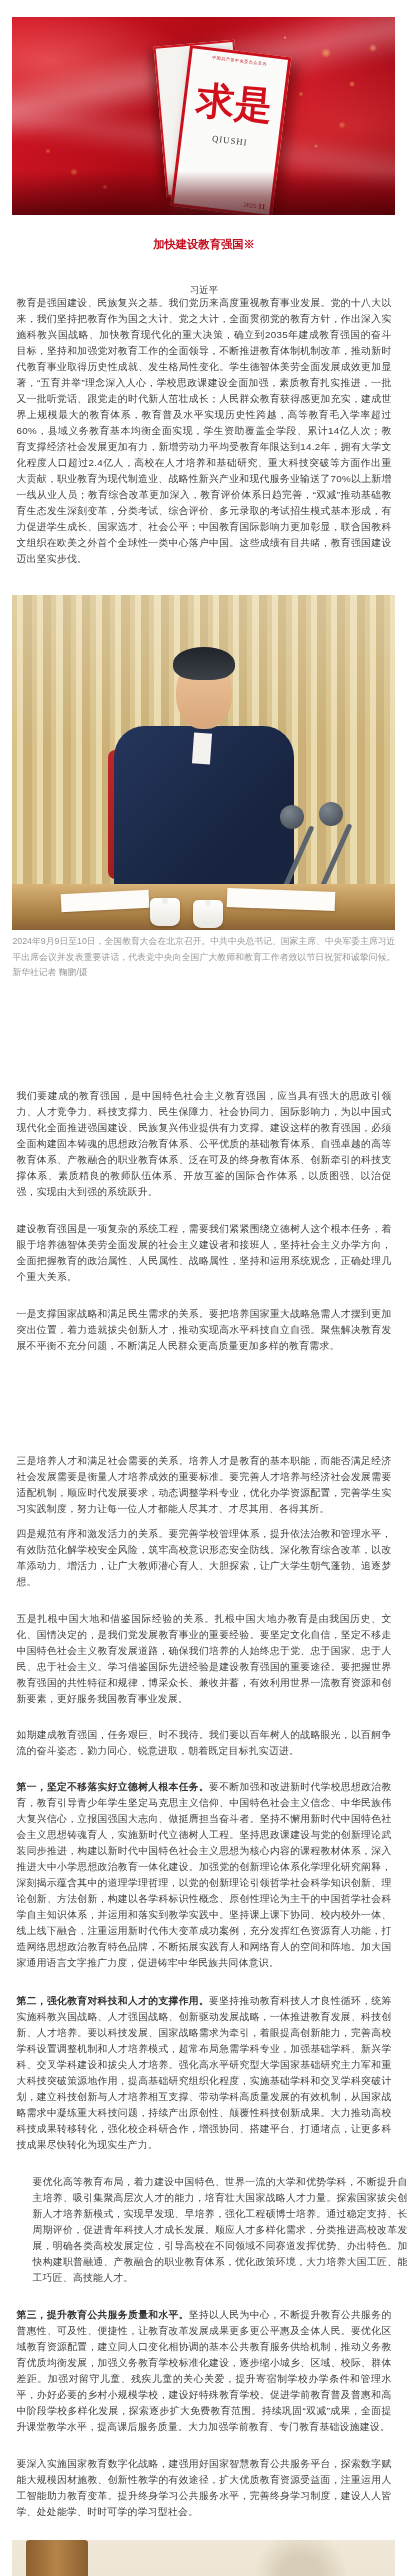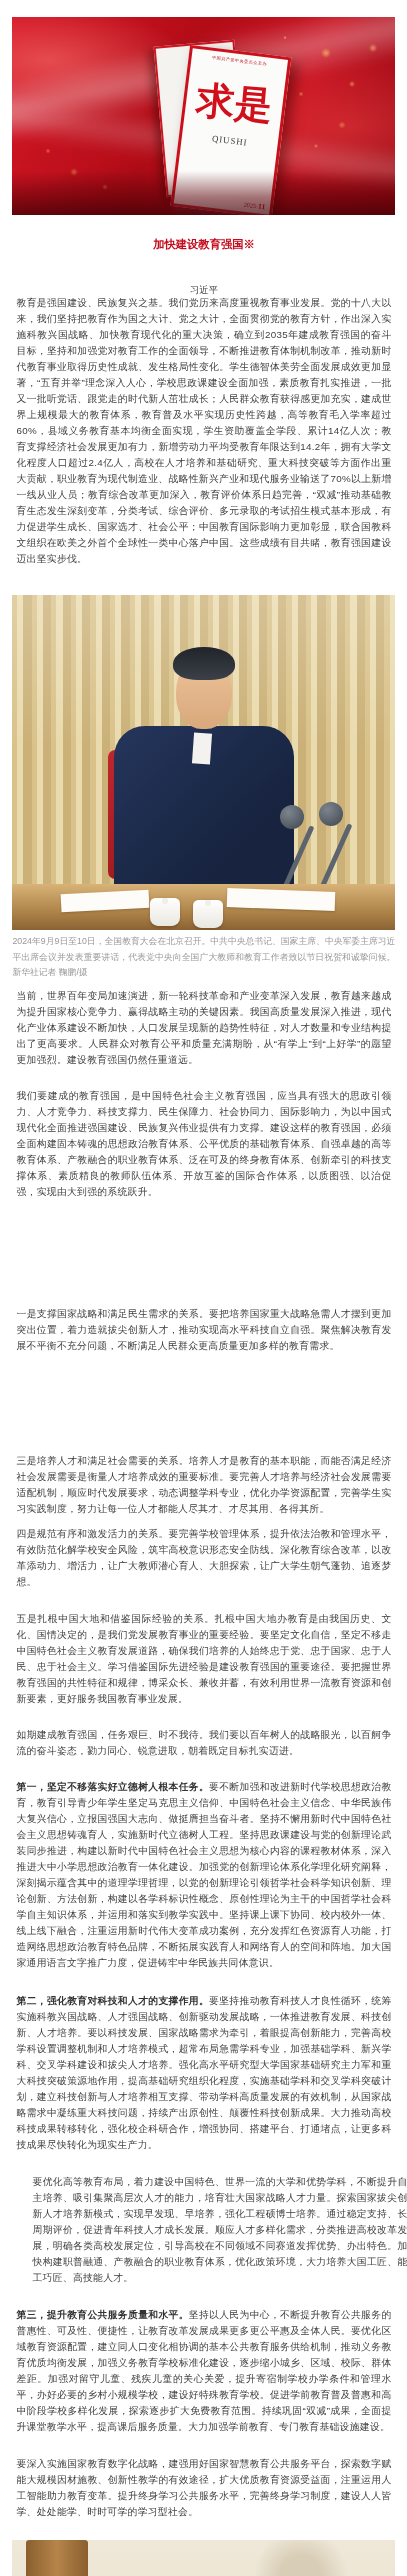--- a/index.html
+++ b/index.html
@@ -149,22 +149,22 @@
   </div>
   <div class="caption" style="top:934px">2024年9月9日至10日，全国教育大会在北京召开。中共中央总书记、国家主席、中央军委主席习近平出席会议并发表重要讲话，代表党中央向全国广大教师和教育工作者致以节日祝贺和诚挚问候。 新华社记者 鞠鹏/摄</div>
 
   <div class="photo" id="photo2">
     <div class="wall2"></div>
     <div class="door2"></div>
 
   </div>
 
 <p class="para" style="top: 295px;">教育是强国建设、民族复兴之基。我们党历来高度重视教育事业发展。党的十八大以来，我们坚持把教育作为国之大计、党之大计，全面贯彻党的教育方针，作出深入实施科教兴国战略、加快教育现代化的重大决策，确立到2035年建成教育强国的奋斗目标，坚持和加强党对教育工作的全面领导，不断推进教育体制机制改革，推动新时代教育事业取得历史性成就、发生格局性变化。学生德智体美劳全面发展成效更加显著，“五育并举”理念深入人心，学校思政课建设全面加强，素质教育扎实推进，一批又一批听党话、跟党走的时代新人茁壮成长；人民群众教育获得感更加充实，建成世界上规模最大的教育体系，教育普及水平实现历史性跨越，高等教育毛入学率超过60%，县域义务教育基本均衡全面实现，学生资助覆盖全学段、累计14亿人次；教育支撑经济社会发展更加有力，新增劳动力平均受教育年限达到14.2年，拥有大学文化程度人口超过2.4亿人，高校在人才培养和基础研究、重大科技突破等方面作出重大贡献，职业教育为现代制造业、战略性新兴产业和现代服务业输送了70%以上新增一线从业人员；教育综合改革更加深入，教育评价体系日趋完善，“双减”推动基础教育生态发生深刻变革，分类考试、综合评价、多元录取的考试招生模式基本形成，有力促进学生成长、国家选才、社会公平；中国教育国际影响力更加彰显，联合国教科文组织在欧美之外首个全球性一类中心落户中国。这些成绩有目共睹，教育强国建设迈出坚实步伐。</p>
-    <p class="para" style="top: 988px;">当前，世界百年变局加速演进，新一轮科技革命和产业变革深入发展，教育越来越成为提升国家核心竞争力、赢得战略主动的关键因素。我国高质量发展深入推进，现代化产业体系建设不断加快，人口发展呈现新的趋势性特征，对人才数量和专业结构提出了更高要求。人民群众对教育公平和质量充满期盼，从“有学上”到“上好学”的愿望更加强烈。建设教育强国仍然任重道远。</p>
     <p class="para" style="top: 1088px;">我们要建成的教育强国，是中国特色社会主义教育强国，应当具有强大的思政引领力、人才竞争力、科技支撑力、民生保障力、社会协同力、国际影响力，为以中国式现代化全面推进强国建设、民族复兴伟业提供有力支撑。建设这样的教育强国，必须全面构建固本铸魂的思想政治教育体系、公平优质的基础教育体系、自强卓越的高等教育体系、产教融合的职业教育体系、泛在可及的终身教育体系、创新牵引的科技支撑体系、素质精良的教师队伍体系、开放互鉴的国际合作体系，以质图强、以治促强，实现由大到强的系统跃升。</p>
+    <p class="para" style="top: 1221px;">建设教育强国是一项复杂的系统工程，需要我们紧紧围绕立德树人这个根本任务，着眼于培养德智体美劳全面发展的社会主义建设者和接班人，坚持社会主义办学方向，全面把握教育的政治属性、人民属性、战略属性，坚持和运用系统观念，正确处理几个重大关系。</p>
     <p class="para" style="top: 1306px;">一是支撑国家战略和满足民生需求的关系。要把培养国家重大战略急需人才摆到更加突出位置，着力造就拔尖创新人才，推动实现高水平科技自立自强。聚焦解决教育发展不平衡不充分问题，不断满足人民群众更高质量更加多样的教育需求。</p>
     <p class="para" style="top: 1453px;">三是培养人才和满足社会需要的关系。培养人才是教育的基本职能，而能否满足经济社会发展需要是衡量人才培养成效的重要标准。要完善人才培养与经济社会发展需要适配机制，顺应时代发展要求，动态调整学科专业，优化办学资源配置，完善学生实习实践制度，努力让每一位人才都能人尽其才、才尽其用、各得其所。</p>
     <p class="para" style="top: 1526px;">四是规范有序和激发活力的关系。要完善学校管理体系，提升依法治教和管理水平，有效防范化解学校安全风险，筑牢高校意识形态安全防线。深化教育综合改革，以改革添动力、增活力，让广大教师潜心育人、大胆探索，让广大学生朝气蓬勃、追逐梦想。</p>
     <p class="para" style="top: 1611px;">五是扎根中国大地和借鉴国际经验的关系。扎根中国大地办教育是由我国历史、文化、国情决定的，是我们党发展教育事业的重要经验。要坚定文化自信，坚定不移走中国特色社会主义教育发展道路，确保我们培养的人始终忠于党、忠于国家、忠于人民、忠于社会主义。学习借鉴国际先进经验是建设教育强国的重要途径。要把握世界教育强国的共性特征和规律，博采众长、兼收并蓄，有效利用世界一流教育资源和创新要素，更好服务我国教育事业发展。</p>
     <p class="para" style="top: 1727px;">如期建成教育强国，任务艰巨、时不我待。我们要以百年树人的战略眼光，以百舸争流的奋斗姿态，勠力同心、锐意进取，朝着既定目标扎实迈进。</p>
     <p class="para" style="top: 1779px;"><strong>第一，坚定不移落实好立德树人根本任务。</strong>要不断加强和改进新时代学校思想政治教育，教育引导青少年学生坚定马克思主义信仰、中国特色社会主义信念、中华民族伟大复兴信心，立报国强国大志向、做挺膺担当奋斗者。坚持不懈用新时代中国特色社会主义思想铸魂育人，实施新时代立德树人工程。坚持思政课建设与党的创新理论武装同步推进，构建以新时代中国特色社会主义思想为核心内容的课程教材体系，深入推进大中小学思想政治教育一体化建设。加强党的创新理论体系化学理化研究阐释，深刻揭示蕴含其中的道理学理哲理，以党的创新理论引领哲学社会科学知识创新、理论创新、方法创新，构建以各学科标识性概念、原创性理论为主干的中国哲学社会科学自主知识体系，并运用和落实到教学实践中。坚持课上课下协同、校内校外一体、线上线下融合，注重运用新时代伟大变革成功案例，充分发挥红色资源育人功能，打造网络思想政治教育特色品牌，不断拓展实践育人和网络育人的空间和阵地。加大国家通用语言文字推广力度，促进铸牢中华民族共同体意识。</p>
     <p class="para" style="top: 1993px;"><strong>第二，强化教育对科技和人才的支撑作用。</strong>要坚持推动教育科技人才良性循环，统筹实施科教兴国战略、人才强国战略、创新驱动发展战略，一体推进教育发展、科技创新、人才培养。要以科技发展、国家战略需求为牵引，着眼提高创新能力，完善高校学科设置调整机制和人才培养模式，超常布局急需学科专业，加强基础学科、新兴学科、交叉学科建设和拔尖人才培养。强化高水平研究型大学国家基础研究主力军和重大科技突破策源地作用，提高基础研究组织化程度，实施基础学科和交叉学科突破计划，建立科技创新与人才培养相互支撑、带动学科高质量发展的有效机制，从国家战略需求中凝练重大科技问题，持续产出原创性、颠覆性科技创新成果。大力推动高校科技成果转移转化，强化校企科研合作，增强协同、搭建平台、打通堵点，让更多科技成果尽快转化为现实生产力。</p>
     <p class="para" style="top: 2174px; margin-left: 16px;">要优化高等教育布局，着力建设中国特色、世界一流的大学和优势学科，不断提升自主培养、吸引集聚高层次人才的能力，培育壮大国家战略人才力量。探索国家拔尖创新人才培养新模式，实现早发现、早培养，强化工程硕博士培养。通过稳定支持、长周期评价，促进青年科技人才成长发展。顺应人才多样化需求，分类推进高校改革发展，明确各类高校发展定位，引导高校在不同领域不同赛道发挥优势、办出特色。加快构建职普融通、产教融合的职业教育体系，优化政策环境，大力培养大国工匠、能工巧匠、高技能人才。</p>
     <p class="para" style="top: 2307px;"><strong>第三，提升教育公共服务质量和水平。</strong>坚持以人民为中心，不断提升教育公共服务的普惠性、可及性、便捷性，让教育改革发展成果更多更公平惠及全体人民。要优化区域教育资源配置，建立同人口变化相协调的基本公共教育服务供给机制，推动义务教育优质均衡发展，加强义务教育学校标准化建设，逐步缩小城乡、区域、校际、群体差距。加强对留守儿童、残疾儿童的关心关爱，提升寄宿制学校办学条件和管理水平，办好必要的乡村小规模学校，建设好特殊教育学校。促进学前教育普及普惠和高中阶段学校多样化发展，探索逐步扩大免费教育范围。持续巩固“双减”成果，全面提升课堂教学水平，提高课后服务质量。大力加强学前教育、专门教育基础设施建设。</p>
     <p class="para" style="top: 2456px;">要深入实施国家教育数字化战略，建强用好国家智慧教育公共服务平台，探索数字赋能大规模因材施教、创新性教学的有效途径，扩大优质教育资源受益面，注重运用人工智能助力教育变革。提升终身学习公共服务水平，完善终身学习制度，建设人人皆学、处处能学、时时可学的学习型社会。</p>

